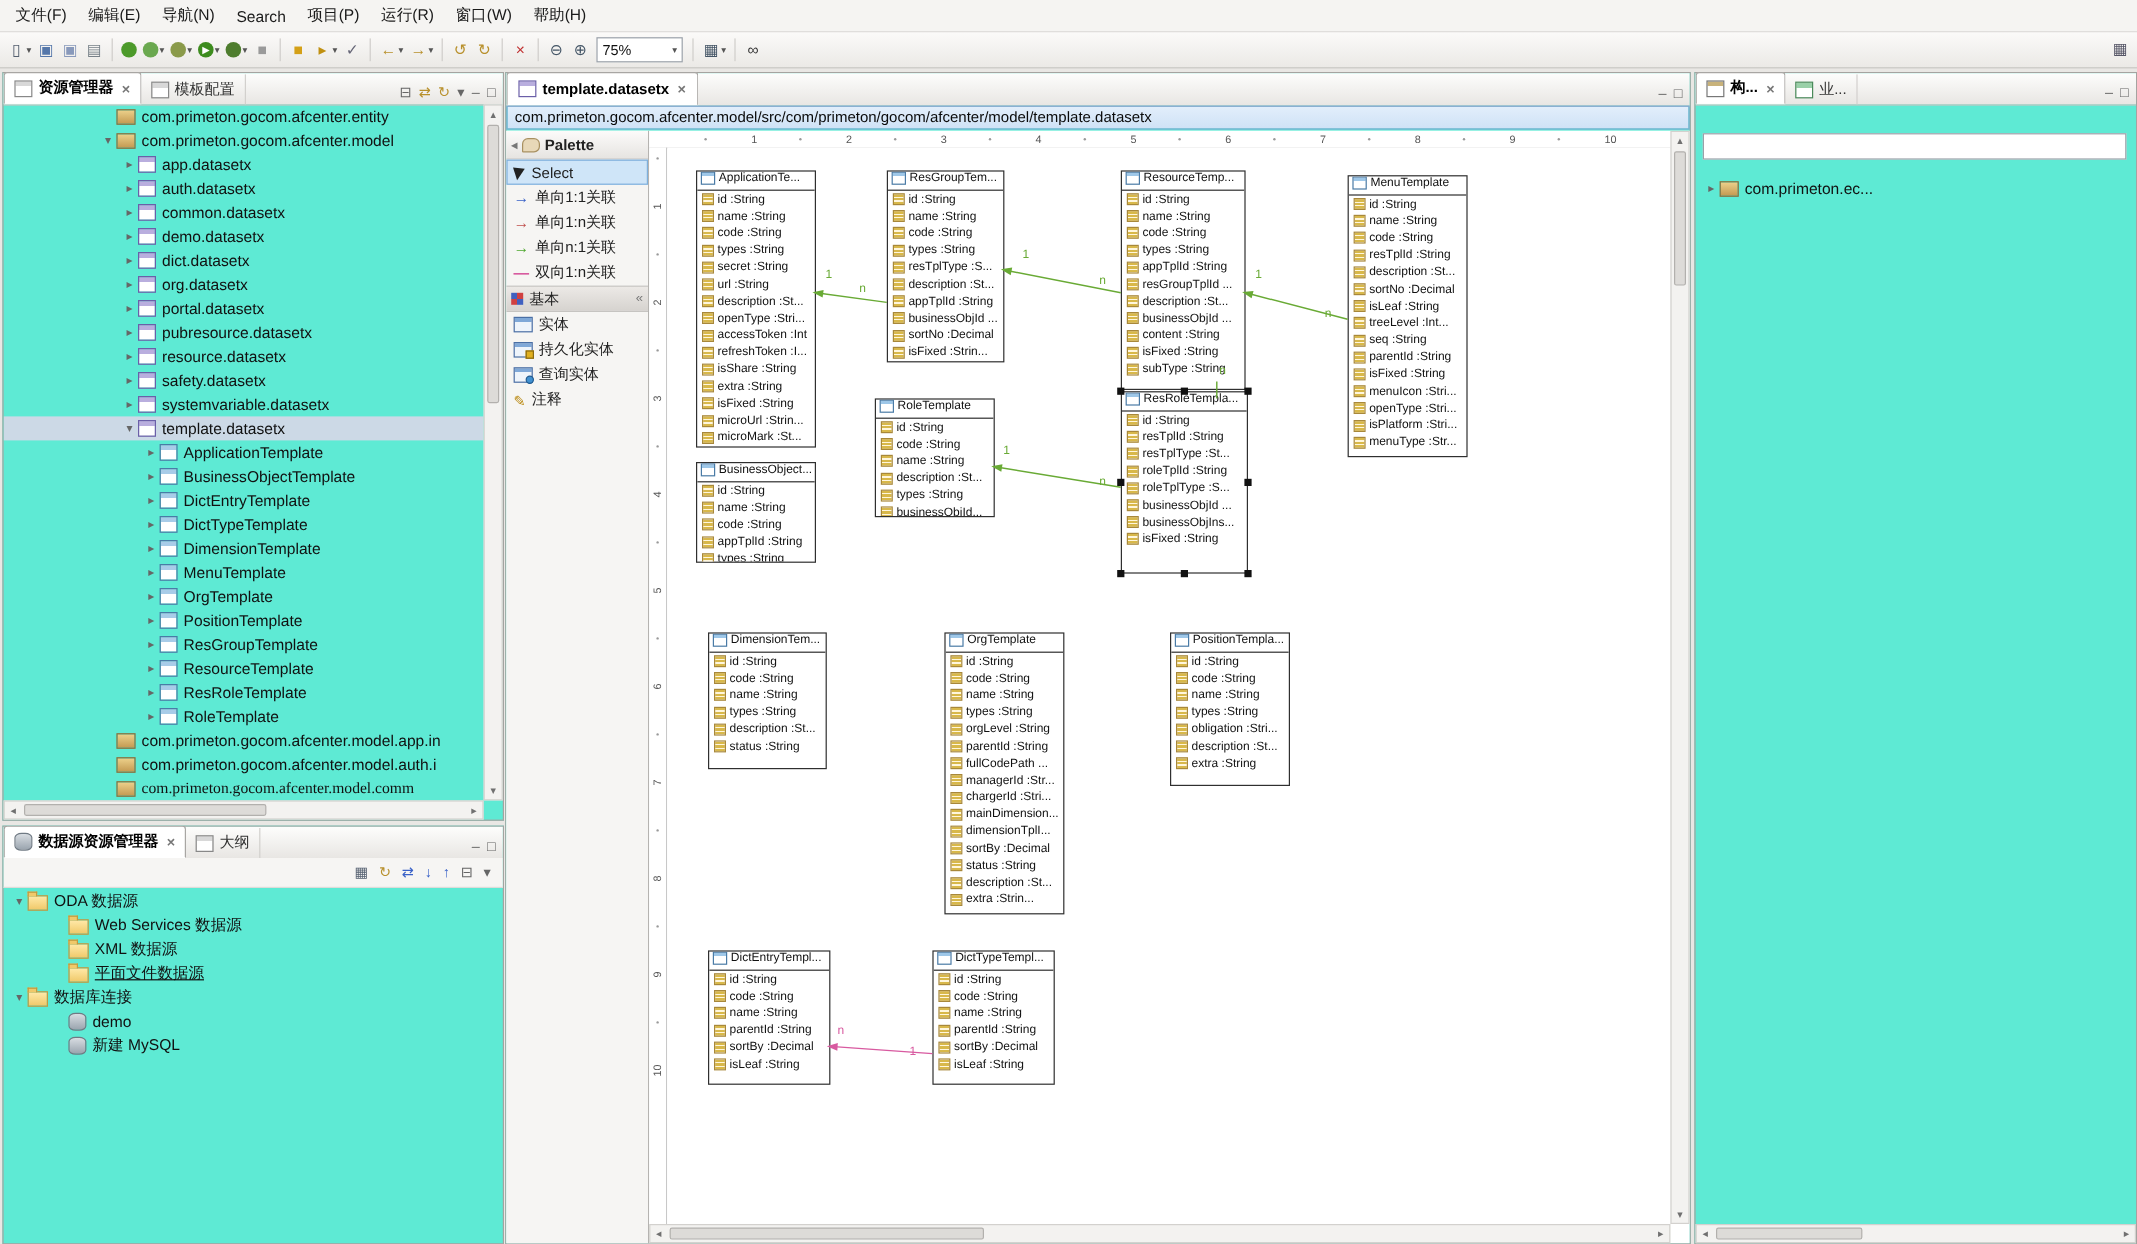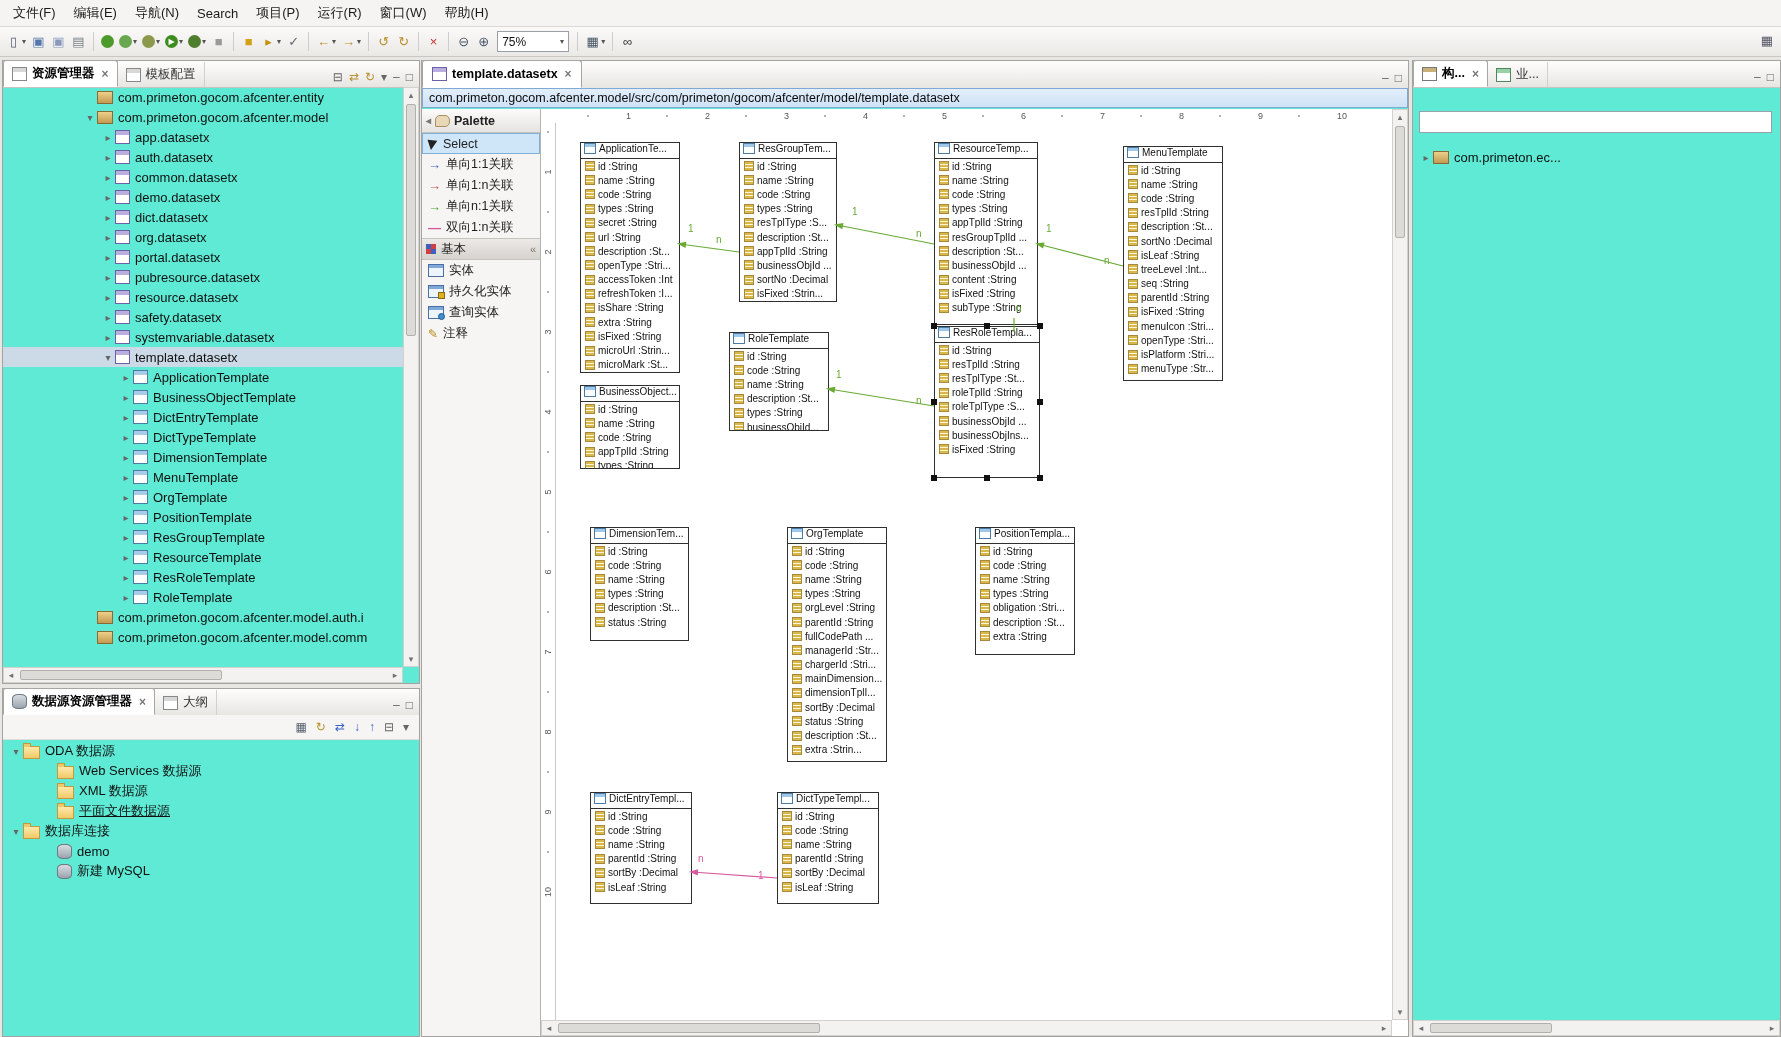--- a/index.html
+++ b/index.html
@@ -375,23 +375,28 @@
           <span class="tlabel">ResRoleTemplate</span>
         </div>
         <div class="trow" style="padding-left: 116px;">
           <span class="texp">▸</span>
           <span class="tico ico-entity"></span>
           <span class="tlabel">RoleTemplate</span>
         </div>
         <div class="trow" style="padding-left: 80px;">
           <span class="texp"></span>
           <span class="tico ico-package"></span>
+          <span class="tlabel">com.primeton.gocom.afcenter.model.app.in</span>
+        </div>
+        <div class="trow" style="padding-left: 80px;">
+          <span class="texp"></span>
+          <span class="tico ico-package"></span>
           <span class="tlabel">com.primeton.gocom.afcenter.model.auth.i</span>
         </div>
-        <div class="trow" style="padding-left: 80px;">
+        <div class="trow" style="padding-left: 80px; font-family: Liberation Serif, serif;">
           <span class="texp"></span>
           <span class="tico ico-package"></span>
           <span class="tlabel">com.primeton.gocom.afcenter.model.comm</span>
         </div>
       </div>
     <div class="sb" style="right:0;top:26px;bottom:16px;width:16px;">
       <span class="sbarrow" style="top:0;left:0;">▴</span>
       <div class="sbthumb" style="left:2px;right:2px;top:16px;height:230px;"></div>
       <span class="sbarrow" style="bottom:0;left:0;">▾</span>
     </div>

